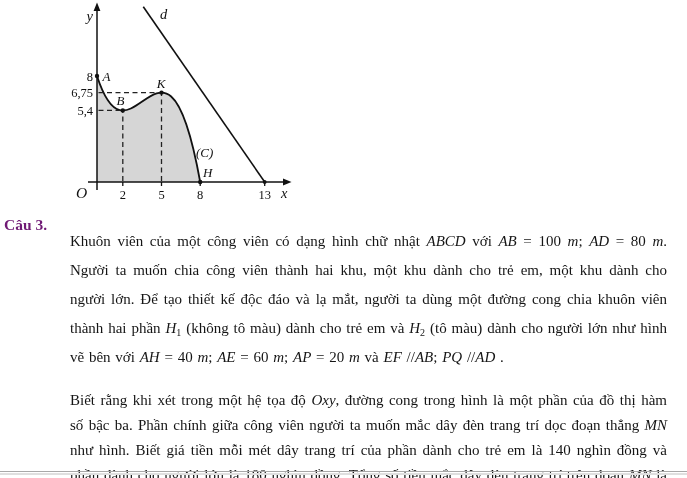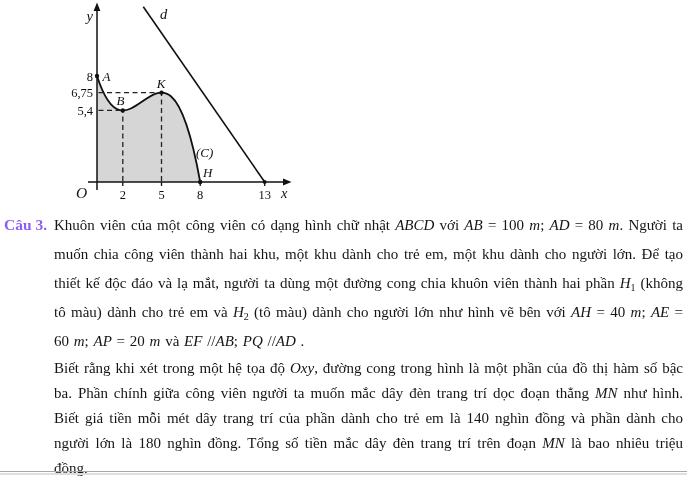--- a/index.html
+++ b/index.html
@@ -10,23 +10,23 @@
   .figure{position:absolute;left:60px;top:0;width:235px;height:208px;}
   .figure svg{display:block;}
   .figure text{fill:#111;font-family:"Liberation Serif",serif;}
   .fi{font-style:italic;}
   .flab{font-size:13px;}
   .ftick{font-size:12.5px;}
   .faxis{font-size:14.5px;}
 
   
   .problem{position:absolute;left:4px;top:211px;width:679px;}
-  .qnum{position:absolute;left:0;top:5px;font-weight:bold;font-size:15.5px;color:#8b5cf6;}
+  .qnum{position:absolute;left:0;top:5px;font-weight:bold;font-size:15.5px;color:#701a75;}
   .ptext{margin-left:50px;}
-  .ptext p{margin:0;text-align:justify;font-size:15px;word-spacing:1px;}
+  .ptext p{margin:16px;text-align:justify;font-size:15px;word-spacing:1px;}
   .p1{line-height:29px;}
   .p2{line-height:25px;margin-top:1px;}
   .it{font-style:italic;}
   sub{font-size:10px;line-height:0;vertical-align:-3px;}
 
   
   .bbar1{position:absolute;left:0;top:471px;width:687px;height:1px;background:#a8a8a8;}
   .bbar2{position:absolute;left:0;top:473px;width:687px;height:2px;background:#dfdfdf;}
 </style>
 </head>

